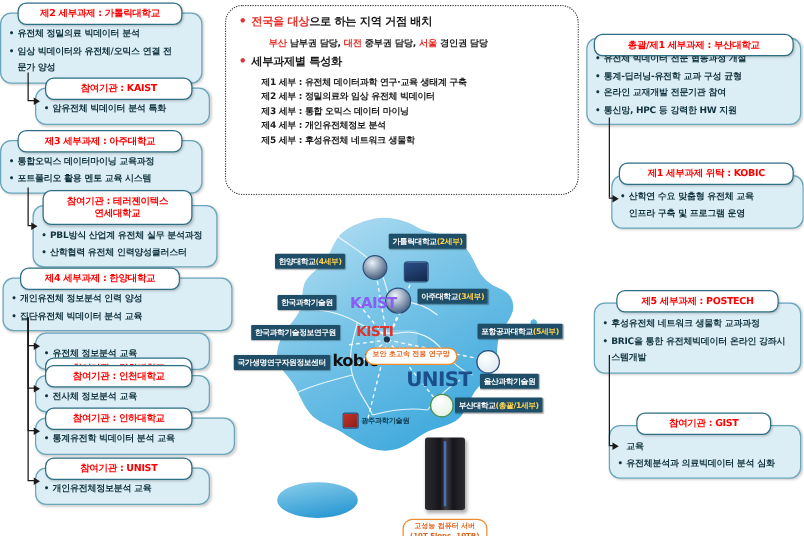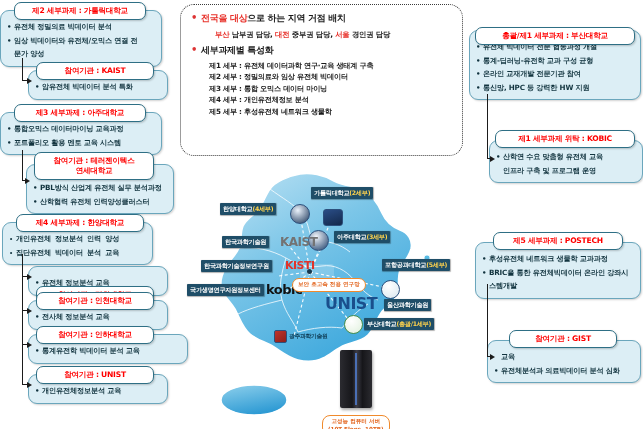--- a/index.html
+++ b/index.html
@@ -235,21 +235,21 @@
         </div>
       </div>
       <div class="hdr two" style="left: 34px; top: 152px; width: 120px;"><span>참여기관 : 테러젠이텍스</span><br><span>연세대학교</span></div>
       <div class="card" style="left: 26px; top: 164px; width: 148px; min-height: 40px;">
         <div class="body" style="padding-top: 18px;">
           <div class="li">PBL방식 산업계 유전체 실무 분석과정</div>
           <div class="li">산학협력 유전체 인력양성클러스터</div>
         </div>
       </div>
       <div class="hdr" style="left: 16px; top: 214px; width: 128px;"><span>제4 세부과제 : 한양대학교</span></div>
-      <div class="card" style="left: 2px; top: 222px; width: 151px; min-height: 32px; font-family: Liberation Mono, monospace;">
+      <div class="card" style="left: 2px; top: 222px; width: 184px; min-height: 32px;">
         <div class="body" style="padding-top: 11px;">
           <div class="li">개인유전체 정보분석 인력 양성</div>
           <div class="li">집단유전체 빅데이터 분석 교육</div>
         </div>
       </div>
       <div class="hdr" style="left: 36px; top: 258px; width: 118px; margin-top: 28px;"><span>참여기관 : 경희대학교</span></div>
       <div class="card" style="left: 28px; top: 266px; width: 140px; min-height: 22px;">
         <div class="body" style="padding-top: 11px;">
           <div class="li">유전체 정보분석 교육</div>
         </div>
@@ -366,21 +366,21 @@
 
     <div class="dot" style="left:125px; top:97px;"></div>
 
     <div class="node" style="left:108px; top:32px; width:20px; height:20px; background:radial-gradient(circle at 38% 30%,#eaf2fb,#1b3558);"></div>
     <div class="node" style="left:141px; top:37px; width:20px; height:17px; border-radius:3px; background:linear-gradient(160deg,#2a4d86,#13284a);"></div>
     <div class="node" style="left:126px; top:58px; width:21px; height:21px; background:radial-gradient(circle at 38% 30%,#f2f6fb,#1b3c68);"></div>
     <div class="node" style="left:199px; top:108px; width:19px; height:19px; background:radial-gradient(circle at 38% 30%,#ffffff,#d8e6ef);"></div>
     <div class="node" style="left:162px; top:143px; width:19px; height:19px; background:radial-gradient(circle at 38% 30%,#ffffff,#dff0dc); border-color:#4a8f4a;"></div>
     <div class="node" style="left:92px; top:158px; width:13px; height:13px; border-radius:2px; background:linear-gradient(140deg,#c0332b,#8c1f19);"></div>
 
-    <div class="logo" style="left:98px; top:63px; font-size:12px; color:#737373;">KAIST</div>
+    <div class="logo" style="left:98px; top:63px; font-size:12px; color:#8b5cf6;">KAIST</div>
     <div class="logo" style="left:103px; top:87px; font-size:11px; color:#e0332b;">KISTI</div>
     <div class="logo" style="left:84px; top:110px; font-size:13px; color:#121212;">kobic</div>
     <div class="logo" style="left:143px; top:122px; font-size:16px; color:#1a4f8c;">UNIST</div>
 
     <div class="maplabel" style="left:129px; top:15px;">
       <span>가톨릭대학교</span><span class="hl">(2세부)</span>
     </div>
     <div class="maplabel" style="left:38px; top:31px;">
       <span>한양대학교</span><span class="hl">(4세부)</span>
     </div>

